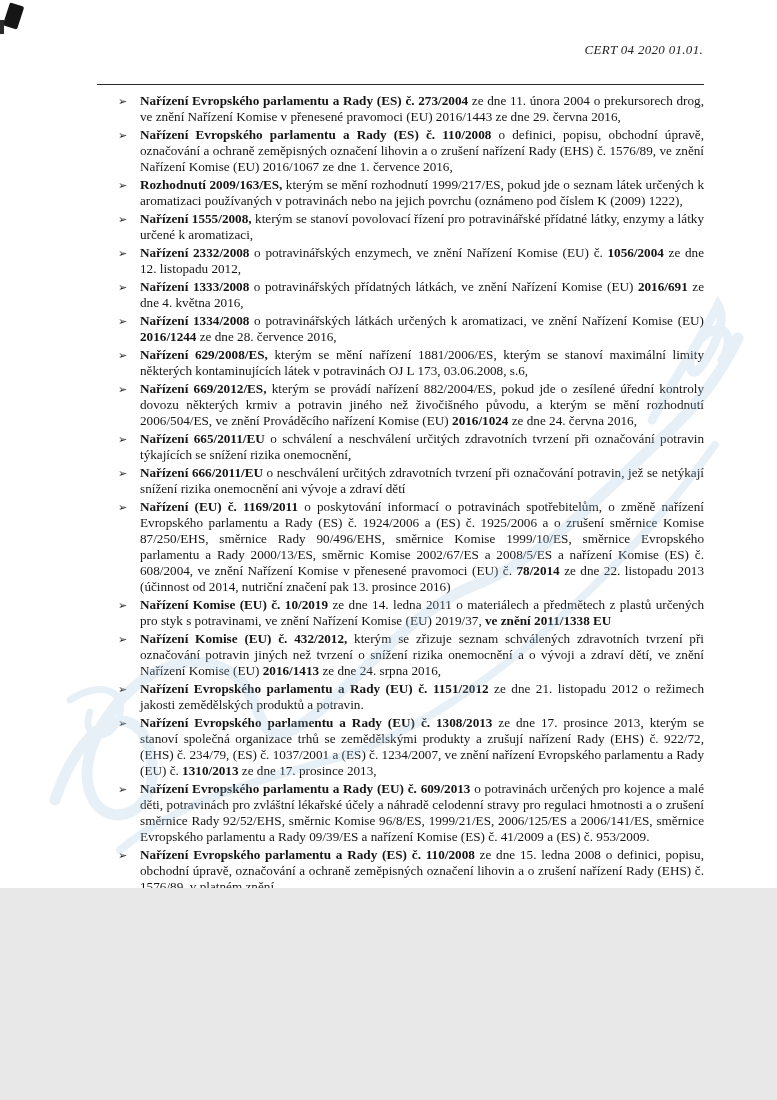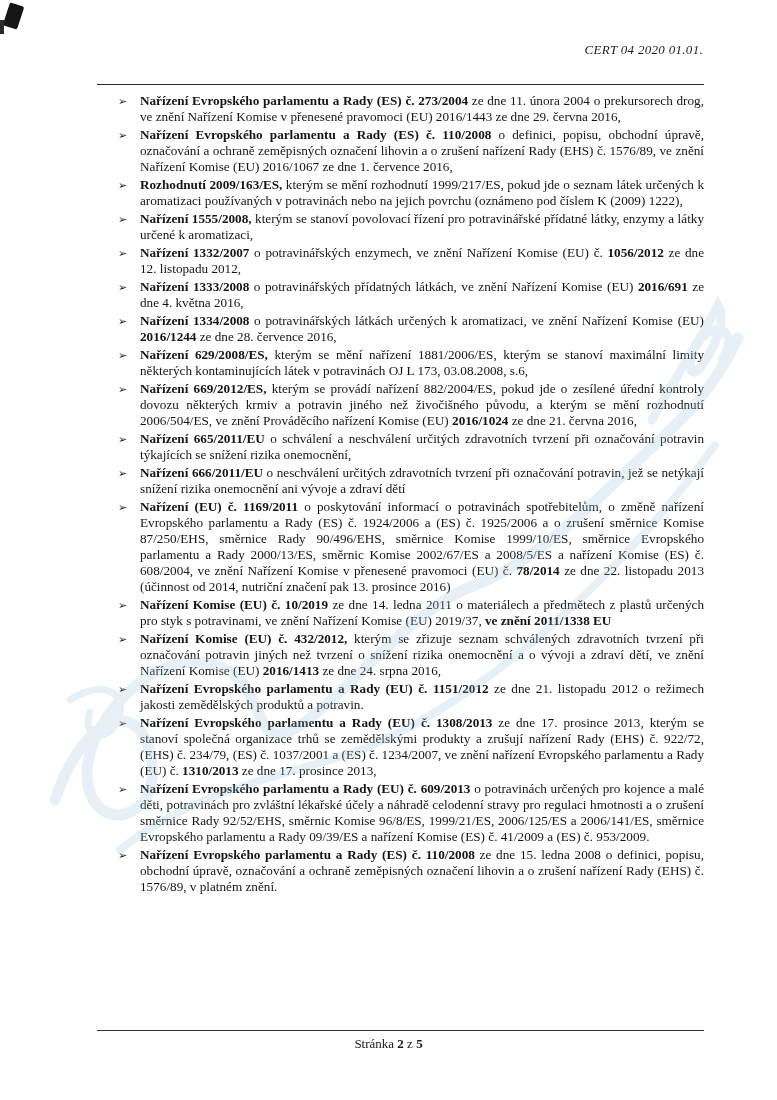--- a/index.html
+++ b/index.html
@@ -1,18 +1,18 @@
 <!DOCTYPE html>
 <html><head>
 <meta charset="utf-8">
 <style>
   html,body{margin:0;padding:0;background:#e8e8e8;}
   .page{
     position:relative;
-    width:777px;height:1100px;
+    width:777px;height:888px;
     background:#ffffff;
     font-family:"Liberation Serif","DejaVu Serif",serif;
     color:#111;
     overflow:hidden;
     margin:0 auto;
   }
   .doc-code{
     position:absolute;top:42px;right:74px;
     font-style:italic;font-size:13px;letter-spacing:.3px;color:#222;
   }
@@ -70,25 +70,25 @@
   <div class="doc-code">CERT  04 2020 01.01.</div>
 
   <div class="top-rule"></div>
 
   <div class="content">
     <ul class="reg-list">
         <li><span class="marker">➢</span><span class="b">Nařízení Evropského parlamentu a Rady (ES) č. 273/2004</span><span> ze dne 11. února 2004 o prekursorech drog, ve znění Nařízení Komise v přenesené pravomoci (EU) 2016/1443 ze dne 29. června 2016,</span></li>
         <li><span class="marker">➢</span><span class="b">Nařízení Evropského parlamentu a Rady (ES) č. 110/2008</span><span> o definici, popisu, obchodní úpravě, označování a ochraně zeměpisných označení lihovin a o zrušení nařízení Rady (EHS) č. 1576/89, ve znění Nařízení Komise (EU) 2016/1067 ze dne 1. července 2016,</span></li>
         <li><span class="marker">➢</span><span class="b">Rozhodnutí 2009/163/ES,</span><span> kterým se mění rozhodnutí 1999/217/ES, pokud jde o seznam látek určených k aromatizaci používaných v potravinách nebo na jejich povrchu (oznámeno pod číslem K (2009) 1222),</span></li>
         <li><span class="marker">➢</span><span class="b">Nařízení 1555/2008,</span><span> kterým se stanoví povolovací řízení pro potravinářské přídatné látky, enzymy a látky určené k aromatizaci,</span></li>
-        <li><span class="marker">➢</span><span class="b">Nařízení 1332/2007</span><span> o potravinářských enzymech, ve znění Nařízení Komise (EU) č. </span><span class="b">1056/2012</span><span> ze dne 12. listopadu 2012,</span></li>
+        <li><span class="marker">➢</span><span class="b">Nařízení 2332/2008</span><span> o potravinářských enzymech, ve znění Nařízení Komise (EU) č. </span><span class="b">1056/2004</span><span> ze dne 12. listopadu 2012,</span></li>
         <li><span class="marker">➢</span><span class="b">Nařízení 1333/2008</span><span> o potravinářských přídatných látkách, ve znění Nařízení Komise (EU) </span><span class="b">2016/691</span><span> ze dne 4. května 2016,</span></li>
         <li><span class="marker">➢</span><span class="b">Nařízení 1334/2008</span><span> o potravinářských látkách určených k aromatizaci, ve znění Nařízení Komise (EU) </span><span class="b">2016/1244</span><span> ze dne 28. července 2016,</span></li>
-        <li><span class="marker">➢</span><span class="b">Nařízení 629/2008/ES,</span><span> kterým se mění nařízení 1881/2006/ES, kterým se stanoví maximální limity některých kontaminujících látek v potravinách  OJ L 173, 03.08.2008, s.6,</span></li>
-        <li><span class="marker">➢</span><span class="b">Nařízení 669/2012/ES,</span><span> kterým se provádí nařízení  882/2004/ES, pokud jde o zesílené úřední kontroly dovozu některých krmiv a potravin jiného než živočišného původu, a kterým se mění rozhodnutí 2006/504/ES, ve znění Prováděcího nařízení Komise (EU) </span><span class="b">2016/1024</span><span> ze dne 21. června 2016,</span></li>
+        <li><span class="marker">➢</span><span class="b">Nařízení 629/2008/ES,</span><span> kterým se mění nařízení 1881/2006/ES, kterým se stanoví maximální limity některých kontaminujících látek v potravinách  OJ L 173, 03.06.2008, s.6,</span></li>
+        <li><span class="marker">➢</span><span class="b">Nařízení 669/2012/ES,</span><span> kterým se provádí nařízení  882/2004/ES, pokud jde o zesílené úřední kontroly dovozu některých krmiv a potravin jiného než živočišného původu, a kterým se mění rozhodnutí 2006/504/ES, ve znění Prováděcího nařízení Komise (EU) </span><span class="b">2016/1024</span><span> ze dne 24. června 2016,</span></li>
         <li><span class="marker">➢</span><span class="b">Nařízení 665/2011/EU</span><span> o schválení a neschválení určitých zdravotních tvrzení při označování potravin týkajících se snížení rizika onemocnění,</span></li>
         <li><span class="marker">➢</span><span class="b">Nařízení 666/2011/EU</span><span> o neschválení určitých zdravotních tvrzení při označování potravin, jež se netýkají snížení rizika onemocnění ani vývoje a zdraví dětí</span></li>
         <li><span class="marker">➢</span><span class="b">Nařízení (EU) č. 1169/2011</span><span>  o poskytování informací o potravinách spotřebitelům, o změně nařízení Evropského parlamentu a Rady (ES) č. 1924/2006 a (ES) č. 1925/2006 a o zrušení směrnice Komise 87/250/EHS, směrnice Rady 90/496/EHS, směrnice Komise 1999/10/ES, směrnice Evropského parlamentu a Rady 2000/13/ES, směrnic Komise 2002/67/ES a 2008/5/ES a nařízení Komise (ES) č. 608/2004, ve znění Nařízení Komise v přenesené pravomoci (EU) č. </span><span class="b">78/2014</span><span> ze dne 22. listopadu 2013 (účinnost od 2014, nutriční značení pak 13. prosince 2016)</span></li>
         <li><span class="marker">➢</span><span class="b">Nařízení Komise (EU) č. 10/2019</span><span> ze dne 14. ledna 2011 o materiálech a předmětech z plastů určených pro styk s potravinami, ve znění Nařízení Komise (EU) 2019/37, </span><span class="b">ve znění 2011/1338 EU</span></li>
         <li><span class="marker">➢</span><span class="b">Nařízení Komise (EU) č. 432/2012,</span><span> kterým se zřizuje seznam schválených zdravotních tvrzení při označování potravin jiných než tvrzení o snížení rizika onemocnění a o vývoji a zdraví dětí, ve znění Nařízení Komise (EU) </span><span class="b">2016/1413</span><span> ze dne 24. srpna 2016,</span></li>
         <li><span class="marker">➢</span><span class="b">Nařízení Evropského parlamentu a Rady (EU) č. 1151/2012</span><span> ze dne 21. listopadu 2012 o režimech jakosti zemědělských produktů a potravin.</span></li>
         <li><span class="marker">➢</span><span class="b">Nařízení Evropského parlamentu a Rady (EU) č. 1308/2013</span><span> ze dne 17. prosince 2013, kterým se stanoví společná organizace trhů se zemědělskými produkty a zrušují nařízení Rady (EHS) č. 922/72, (EHS) č. 234/79, (ES) č. 1037/2001 a (ES) č. 1234/2007, ve znění nařízení Evropského parlamentu a Rady (EU) č. </span><span class="b">1310/2013</span><span> ze dne 17. prosince 2013,</span></li>
         <li><span class="marker">➢</span><span class="b">Nařízení Evropského parlamentu a Rady (EU) č. 609/2013</span><span> o potravinách určených pro kojence a malé děti, potravinách pro zvláštní lékařské účely a náhradě celodenní stravy pro regulaci hmotnosti a o zrušení směrnice Rady 92/52/EHS, směrnic Komise 96/8/ES, 1999/21/ES, 2006/125/ES a 2006/141/ES, směrnice Evropského parlamentu a Rady 09/39/ES a nařízení Komise (ES) č. 41/2009 a (ES) č. 953/2009.</span></li>
         <li><span class="marker">➢</span><span class="b">Nařízení Evropského parlamentu a Rady (ES) č. 110/2008</span><span> ze dne 15. ledna 2008 o definici, popisu, obchodní úpravě, označování a ochraně zeměpisných označení lihovin a o zrušení nařízení Rady (EHS) č. 1576/89, v platném znění.</span></li>
       </ul>

